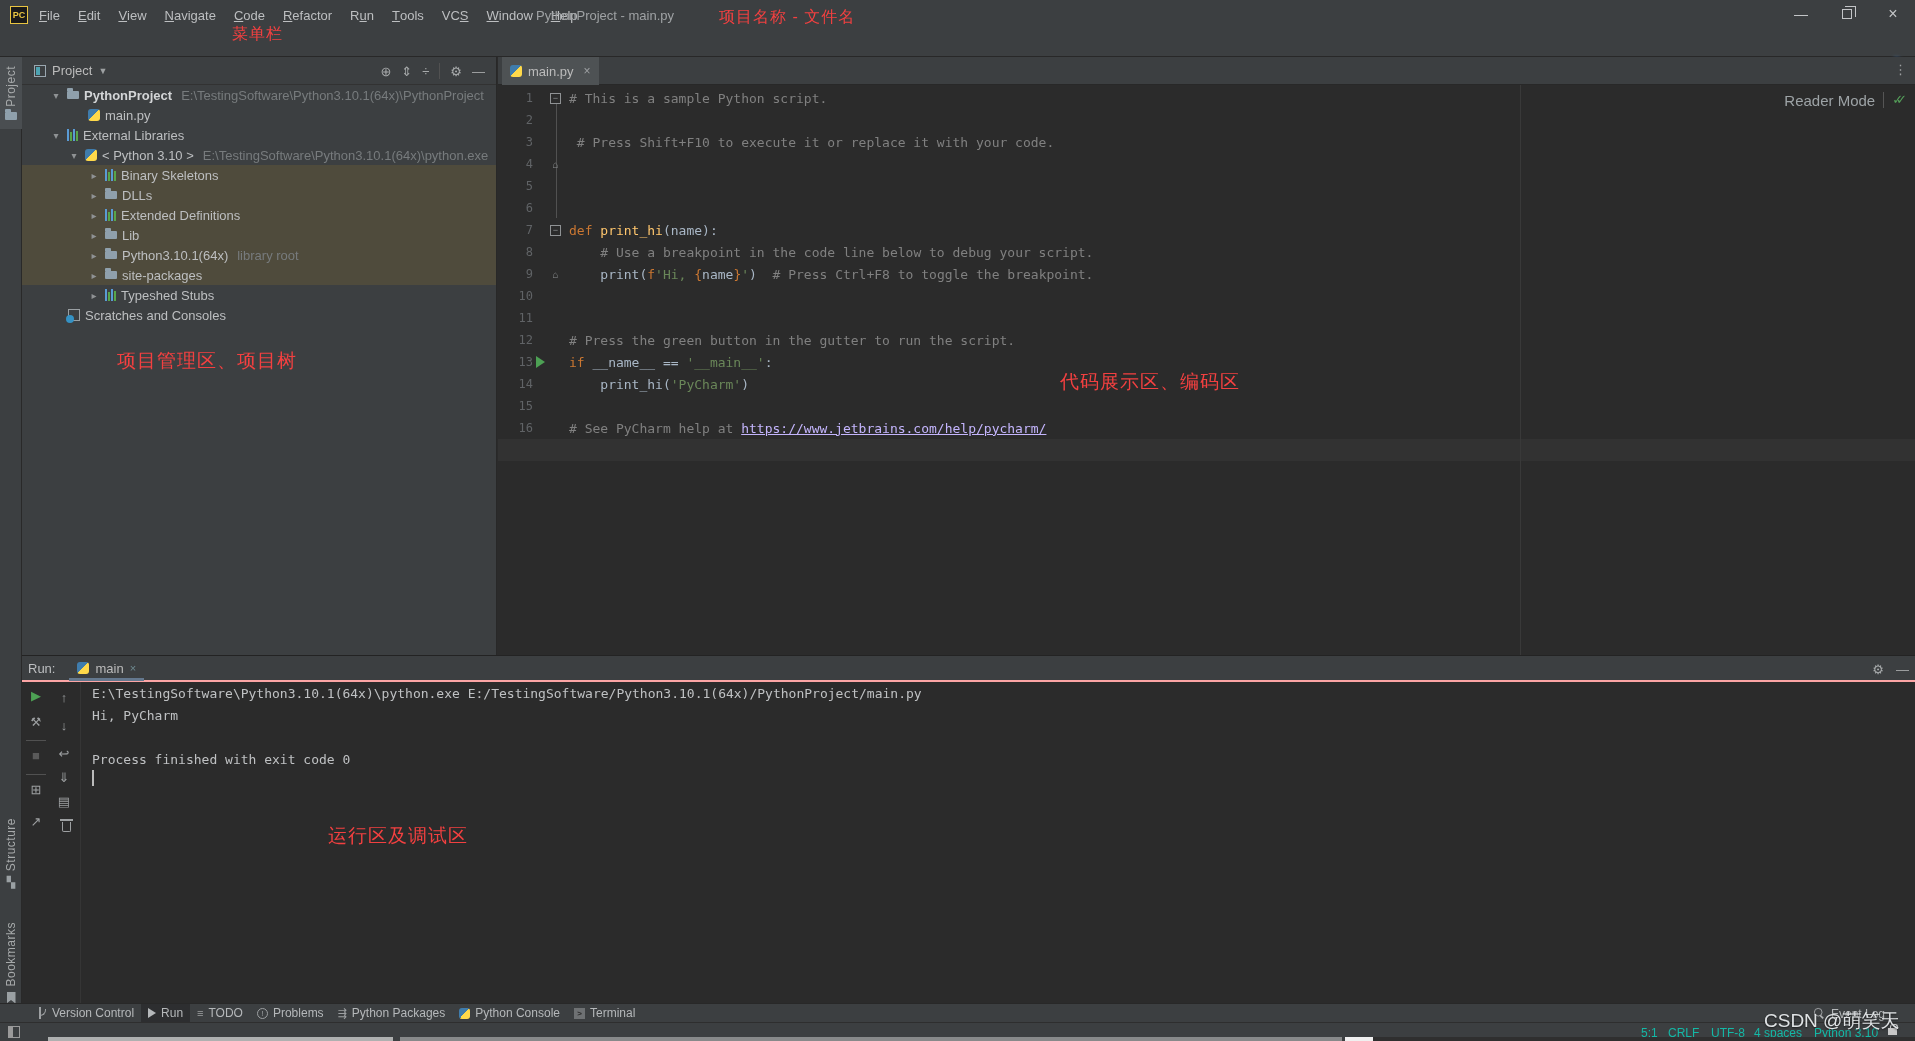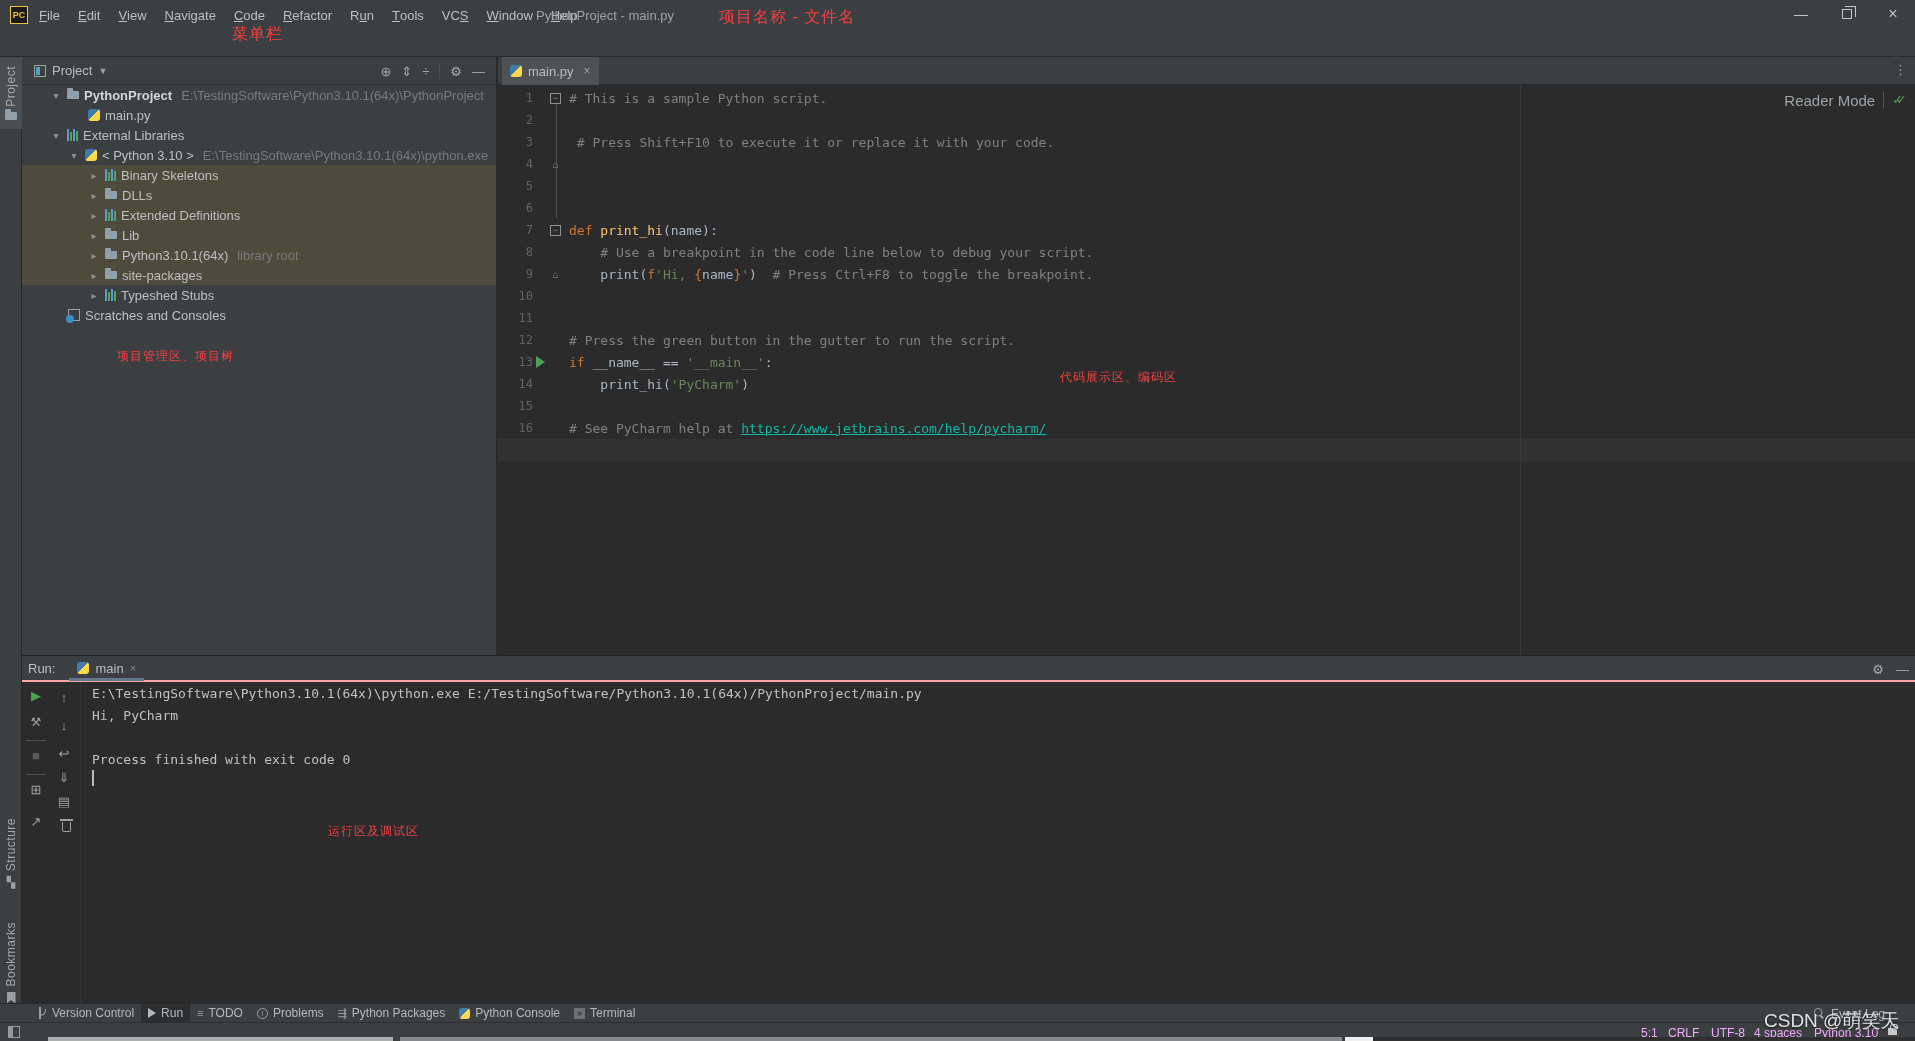--- a/index.html
+++ b/index.html
@@ -97,21 +97,21 @@
   #reader-mode-row { position:absolute; right:8px; top:35px; display:flex; gap:8px; }
   #reader-mode { color:#9da3a6; font-size:15px; }
   #rm-div { width:1px; height:16px; background:#555; }
   #inspection-ok { color:#55a05a; font-size:13px; letter-spacing:-7px; padding-right:7px; }
   #code { position:absolute; left:0; top:30px; width:100%; }
   .cline { height:22px; display:flex; align-items:center; font-family:"DejaVu Sans Mono", monospace; font-size:13px; }
   .lnum { width:35px; text-align:right; color:#606366; flex:none; font-size:12px; }
   .ctext { margin-left:36px; white-space:pre; }
   .seg-c { color:#808080; } .seg-k { color:#cc7832; } .seg-s { color:#6a8759; }
   .seg-d { color:#a9b7c6; } .seg-fn { color:#ffc66d; }
-  .seg-lk { color:#14b8a6; text-decoration:underline; }
+  .seg-lk { color:#c4b5fd; text-decoration:underline; }
   #caret-band { left:498px; top:439px; width:1417px; height:22px; background:#323232; }
   #margin-line { left:1520px; top:85px; width:1px; height:570px; background:#393939; }
   #fold-vline { left:556px; top:98px; width:1px; height:120px; background:#515151; }
   .fold-mark { position:absolute; left:550px; width:11px; height:11px; color:#8f9294; font-size:10px; line-height:11px; text-align:center; }
   .fold-sq { border:1px solid #8f9294; font-size:9px; line-height:9px; background:#2b2b2b; }
   #gutter-run { left:536px; top:356px; width:0; height:0; border-left:9px solid #4da154; border-top:6px solid transparent; border-bottom:6px solid transparent; }
 
   
   #run-header { position:absolute; left:0; top:0; width:100%; height:26px; background:#3c3f41; border-bottom:2px solid #fca5a5; display:flex; align-items:center; }
   #run-label { margin-left:6px; color:#bdbfc1; }
@@ -136,31 +136,31 @@
   .bb-ico { font-size:11px; color:#9da0a2; line-height:1; }
   .branch-icon { position:relative; width:10px; height:12px; display:inline-block; }
   .branch-icon::before { content:""; position:absolute; left:2px; top:0; width:1.5px; height:12px; background:#9da0a2; }
   .branch-icon::after { content:""; position:absolute; left:2px; top:2px; width:6px; height:6px; border:1.5px solid #9da0a2; border-left:none; border-top:none; border-radius:0 0 6px 0; }
   .err-circle { display:inline-flex; width:11px; height:11px; border-radius:50%; border:1px solid #9da0a2; align-items:center; justify-content:center; font-size:8px; color:#9da0a2; }
   .term-icon { display:inline-flex; width:11px; height:11px; background:#6e7173; color:#2b2b2b; font-size:8px; align-items:center; justify-content:center; font-weight:bold; }
   .play-small { width:0; height:0; border-left:8px solid #b5b8ba; border-top:5px solid transparent; border-bottom:5px solid transparent; }
   #event-log { position:absolute; right:30px; top:1px; height:17px; display:flex; align-items:center; gap:5px; font-size:12px; color:#b5b8ba; }
 
   
-  #statusbar .sitem { position:absolute; top:3px; font-size:12px; color:#f0abfc;text-decoration:underline; }
+  #statusbar .sitem { position:absolute; top:3px; font-size:12px; color:#14b8a6;text-decoration:underline; }
   #sb-toggle { position:absolute; left:8px; top:3px; width:12px; height:12px; border:1px solid #9a9a9a; }
   #sb-toggle::before { content:""; position:absolute; left:0; top:0; width:4px; height:10px; background:#9a9a9a; }
   .lock-icon { position:absolute; left:1888px; top:5px; width:9px; height:7px; background:#c8c8c8; }
   .lock-icon::before { content:""; position:absolute; left:1.5px; top:-4px; width:6px; height:4px; border:1.5px solid #c8c8c8; border-bottom:none; border-radius:3px 3px 0 0; }
 
   
   .tb-seg { position:absolute; top:1037px; height:4px; }
 
   
-  .red-note { position:absolute; color:#f34040; font-size:12px; letter-spacing:1px; }
+  .red-note { position:absolute; color:#f34040; font-size:19px; letter-spacing:1px; }
   #wm { position:absolute; left:1764px; top:1008px; font-size:19px; color:#dfe2e4; text-shadow:0 1px 2px rgba(0,0,0,.6); white-space:nowrap; }
 </style>
 </head>
 <body>
 
 <div id="app">
 
   <div id="menubar" class="abs">
     <div id="pc-logo" class="abs">PC</div>
     <ul id="menus" class="abs">

